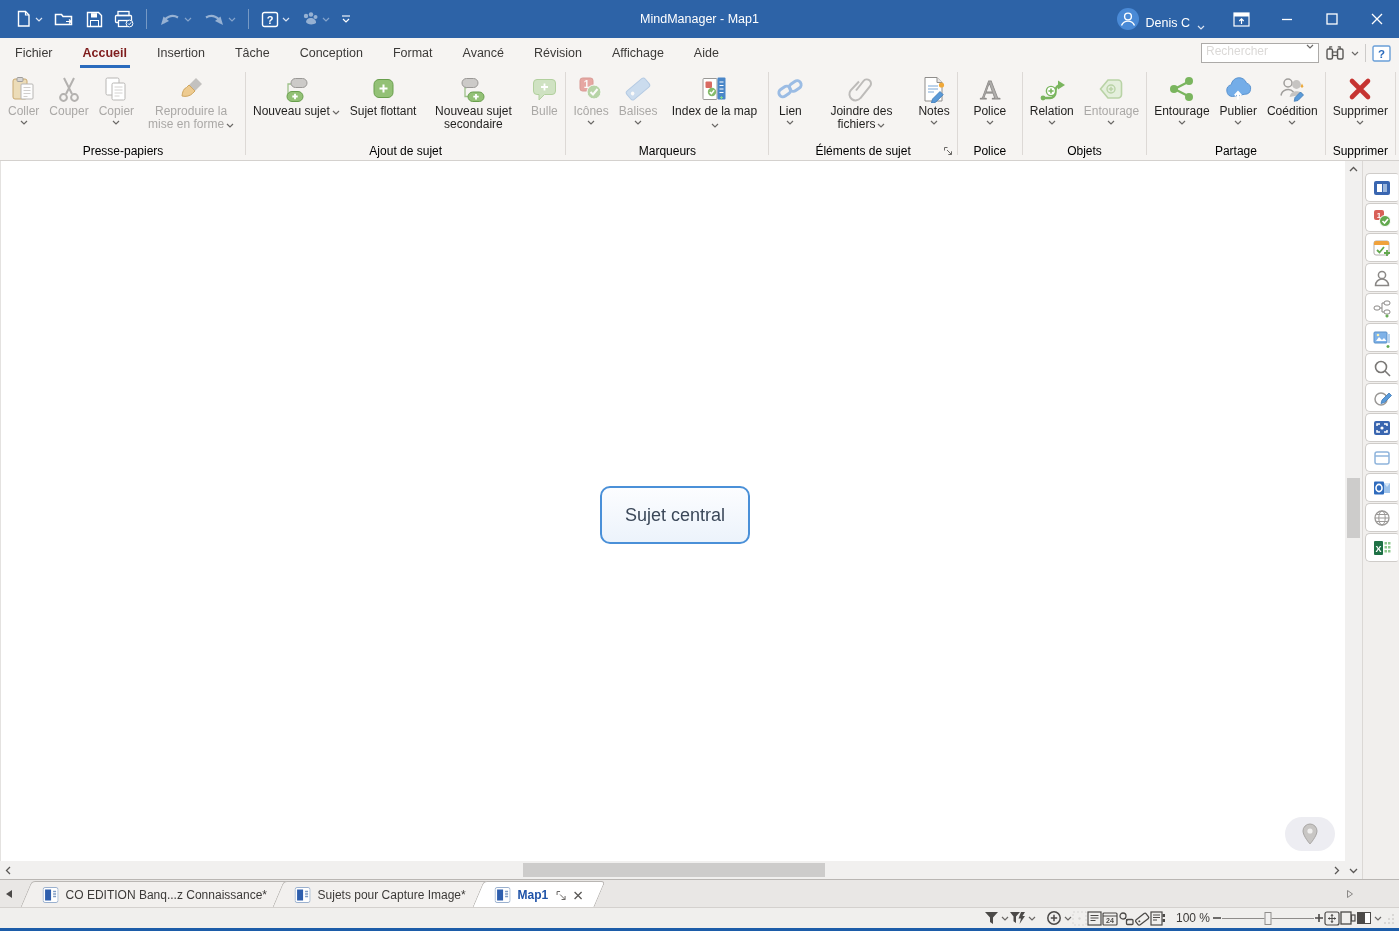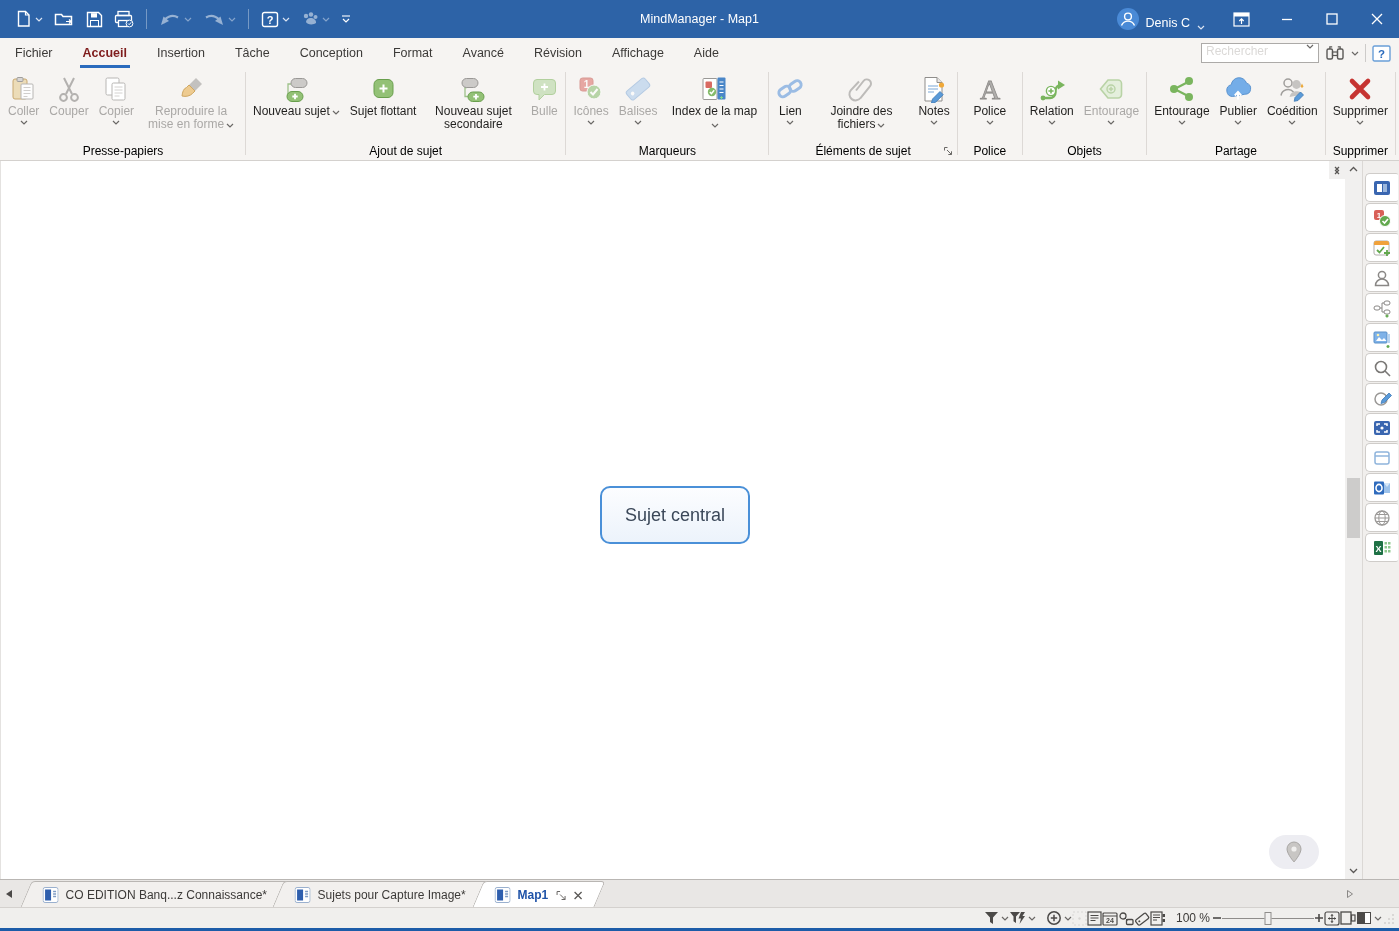--- a/index.html
+++ b/index.html
@@ -35,21 +35,21 @@
 .rbtn .ricon{height:33px;display:flex;align-items:center;justify-content:center}
 .rlabel{font-size:12px;line-height:13px;text-align:center;color:#201f1e;max-width:94px}
 .rbtn.disabled .rlabel{color:#aaa8a6}
 .rchev{height:9px;display:flex;align-items:flex-start;justify-content:center;padding-top:2px}
 .inchev{display:inline-block;margin-left:2px}
 .rglabel{height:17px;font-size:12px;color:#000000;text-align:center;position:relative;padding-top:1px;min-width:60px}
 .rglabel .launcher{position:absolute;right:2px;top:3px;line-height:0}
 .rdiv{width:1px;background:#ddd9d6;margin:4px 1px 5px}
 
 .main{flex:1;display:flex;min-height:0}
-.canvascol{flex:1;display:flex;flex-direction:row;min-width:0}
+.canvascol{flex:1;display:flex;flex-direction:column;min-width:0}
 .canvas{flex:1;background:#fff;position:relative;border-left:1px solid #e4e2e0}
 .topic{position:absolute;left:599px;top:325px;width:150px;height:58px;border:2px solid #4a90d8;border-radius:10px;background:linear-gradient(#fcfdff,#ecf3fb);display:flex;align-items:center;justify-content:center;font-size:18px;color:#3b4859}
 .pinbtn{position:absolute;right:10px;bottom:10px;width:50px;height:34px;border-radius:17px;background:#ededf2;display:flex;align-items:center;justify-content:center}
 .hscroll{height:18px;background:#f1f0ef;position:relative;display:flex;align-items:center;flex:0 0 auto}
 .hthumb{position:absolute;left:523px;width:302px;top:2px;bottom:2px;background:#cdcccb}
 .harrow{width:16px;height:100%;display:flex;align-items:center;justify-content:center}
 .harrow.right{position:absolute;right:0;top:0}
 .vscroll{width:17px;background:#f1f0ef;display:flex;flex-direction:column;align-items:center;position:relative;flex:0 0 auto}
 .vthumb{position:absolute;top:317px;height:60px;left:2px;right:2px;background:#cdcccb}
 .varrow{height:16px;width:100%;display:flex;align-items:center;justify-content:center}

